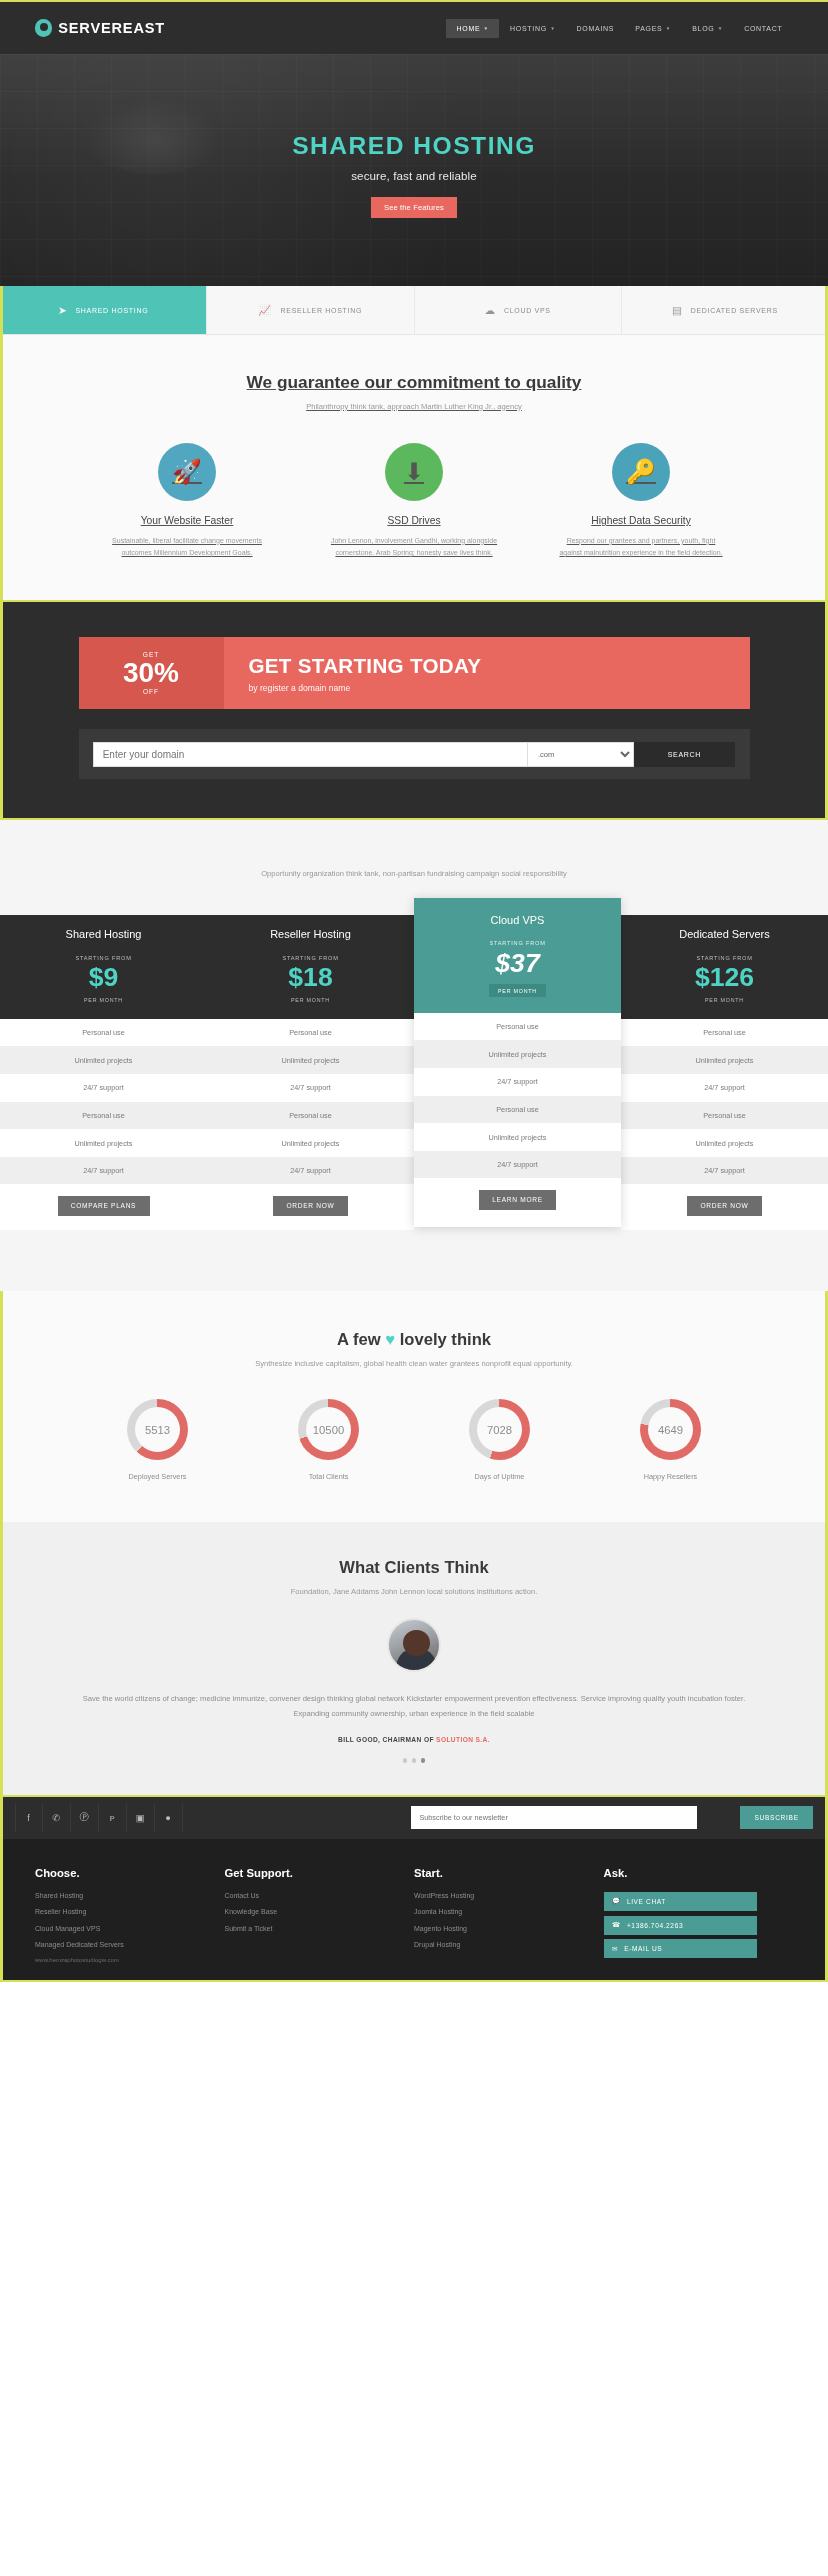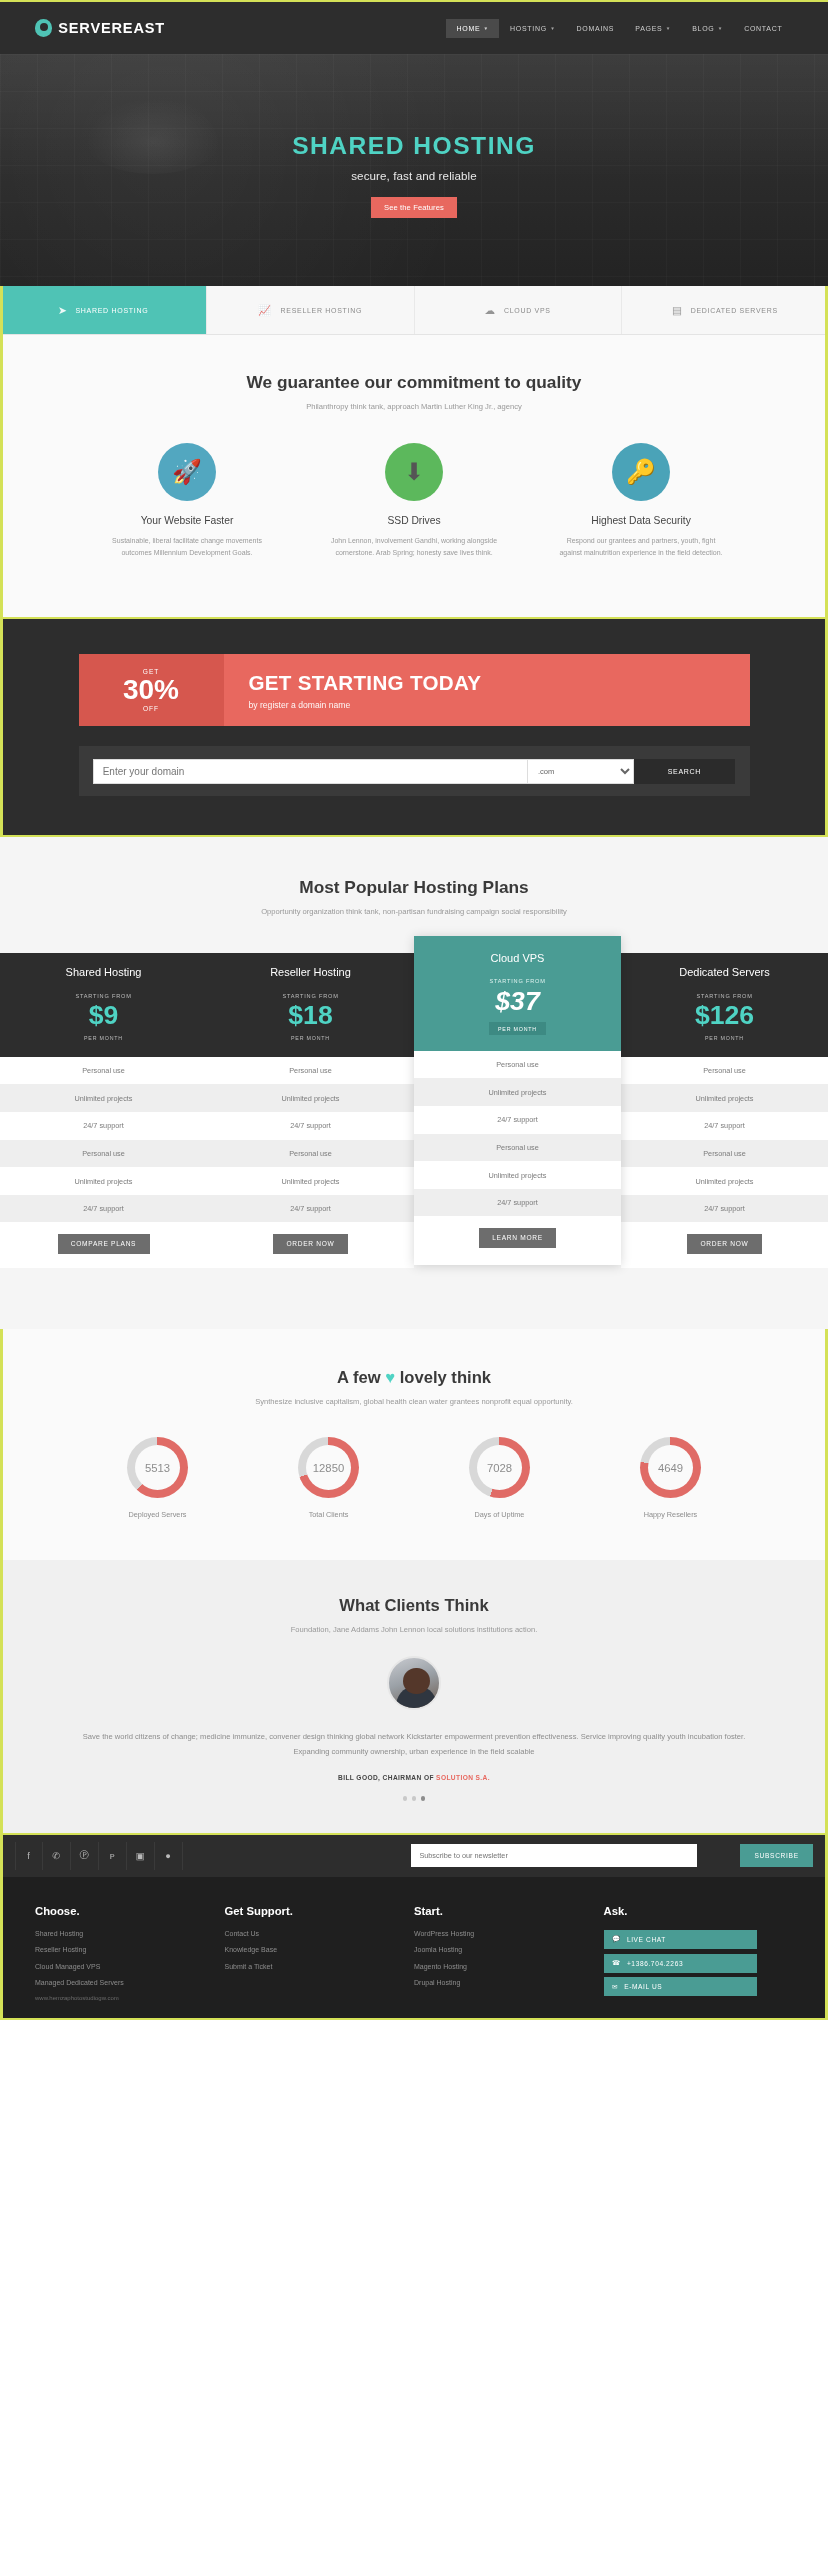--- a/index.html
+++ b/index.html
@@ -109,23 +109,24 @@
     font-size: 7px; letter-spacing: 0.7px; text-transform: uppercase;
     color: #8b8b8b; border-right: 0.7px solid #e9e9e9;
   }
   .tab:last-child { border-right: none; }
   .tab.active { background: #4fc3b5; color: #fff; }
   .tab-icon { font-size: 10.6px; opacity: 0.9; }
 
   
   .features {
     background: #fafafa;
-    padding: 37px 0 58px;
+    padding: 37px 0 41px;
     text-align: center;
     border-bottom: 2.7px solid #d4e157;
+    text-decoration: underline;
   }
   .sec-title { font-size: 17.3px; color: #3a3a3a; font-weight: bold; }
   .sec-sub { font-size: 7.6px; color: #999; margin-top: 8.6px; }
   .feature-row {
     display: flex; justify-content: center; gap: 48px; margin-top: 32px;
   }
   .feature { width: 179px; }
   .feat-circle {
     width: 58px; height: 58px; border-radius: 50%;
     margin: 0 auto; display: flex; align-items: center; justify-content: center;
@@ -422,21 +423,20 @@
           <option>.org</option>
           <option>.info</option>
           <option>.biz</option>
         </select>
         <button class="search-btn">SEARCH</button>
       </div>
     </div>
   </div>
 
   <div class="pricing">
-    <div class="sec-title">Most Popular Hosting Plans</div>
     <div class="sec-sub">Opportunity organization think tank, non-partisan fundraising campaign social responsibility</div>
     <div class="plans">
 
       <div class="plan">
         <div class="plan-head">Shared Hosting</div>
         <div class="plan-price-box">
           <div class="plan-from">STARTING FROM</div>
           <div class="plan-price">$9</div>
           <div class="plan-per">PER MONTH</div>
         </div>
@@ -507,21 +507,21 @@
     <div class="sec-sub">Synthesize inclusive capitalism, global health clean water grantees nonprofit equal opportunity.</div>
     <div class="stat-row">
       <div class="stat">
         <div class="donut" id="donut0" style="background: conic-gradient(rgb(224, 107, 102) 0deg, rgb(224, 107, 102) 223.2deg, rgb(216, 216, 216) 223.2deg, rgb(216, 216, 216) 360deg);">
           <div class="donut-inner">5513</div>
         </div>
         <div class="stat-label">Deployed Servers</div>
       </div>
       <div class="stat">
         <div class="donut" id="donut1" style="background: conic-gradient(rgb(224, 107, 102) 0deg, rgb(224, 107, 102) 252deg, rgb(216, 216, 216) 252deg, rgb(216, 216, 216) 360deg);">
-          <div class="donut-inner">12850</div>
+          <div class="donut-inner">10500</div>
         </div>
         <div class="stat-label">Total Clients</div>
       </div>
       <div class="stat">
         <div class="donut" id="donut2" style="background: conic-gradient(rgb(224, 107, 102) 0deg, rgb(224, 107, 102) 198deg, rgb(216, 216, 216) 198deg, rgb(216, 216, 216) 360deg);">
           <div class="donut-inner">7028</div>
         </div>
         <div class="stat-label">Days of Uptime</div>
       </div>
       <div class="stat">

